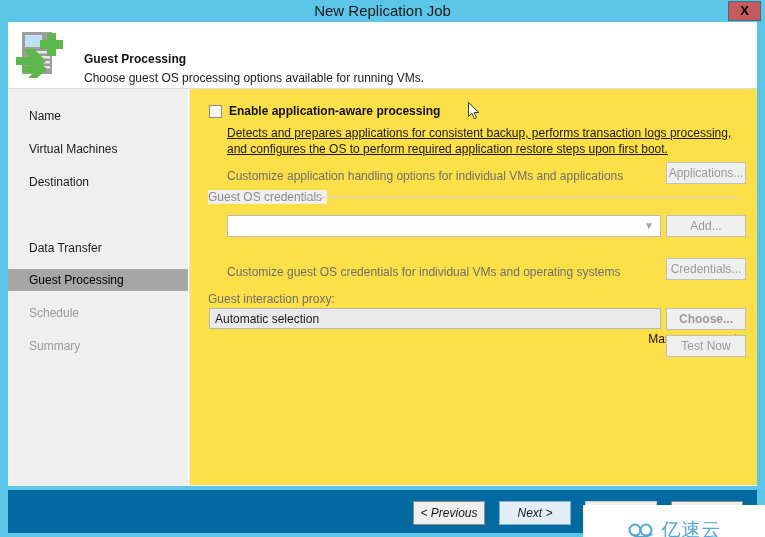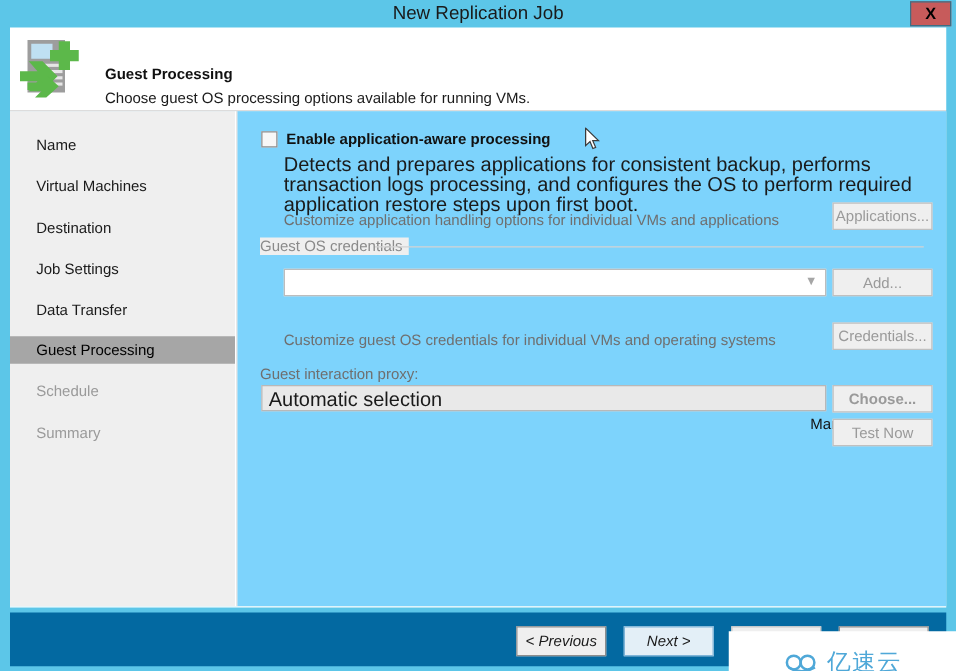--- a/index.html
+++ b/index.html
@@ -158,21 +158,21 @@
     cursor: default;
   }
 
   
   #content {
     position: absolute;
     left: 182px;
     top: 0;
     width: 567px;
     height: 396px;
-    background: #7dd3fc;
+    background: #fde047;
   }
 
   
   #aaip-row {
     position: absolute;
     left: 19px;
     top: 15px;
     height: 16px;
   }
   #aaip-checkbox {
@@ -195,23 +195,24 @@
     color: #111111;
     white-space: nowrap;
     cursor: pointer;
   }
 
   #aaip-desc {
     position: absolute;
     left: 37px;
     top: 36px;
     width: 512px;
-    font-size: 16px;
+    font-size: 12px;
     line-height: 16px;
     color: #1a1a1a;
+    text-decoration: underline;
   }
 
   #customize-apps-text {
     position: absolute;
     left: 37px;
     top: 80px;
     font-size: 12px;
     color: #6f6f6f;
     white-space: nowrap;
   }
@@ -303,21 +304,21 @@
     width: 452px;
     height: 21px;
     background: #e9e9e9;
     border: 1px solid #b8b8b8;
     box-sizing: border-box;
   }
   #proxy-field-value {
     position: absolute;
     left: 5px;
     top: 3px;
-    font-size: 16px;
+    font-size: 12px;
     color: #1a1a1a;
     text-align: center;
   }
 
   
   .side-button {
     position: absolute;
     left: 476px;
     width: 80px;
     height: 22px;
@@ -450,21 +451,20 @@
     <div id="header-subtitle">Choose guest OS processing options available for running VMs.</div>
   </div>
   <div id="header-divider"></div>
 
   <div id="body-area">
 
     <div id="sidebar">
       <div class="nav-item" style="top:49px">Virtual Machines</div>
       <div class="nav-item" style="top:16px">Name</div>
       <div class="nav-item" style="top:82px">Destination</div>
-      <div class="nav-item" style="top:115px">Job Settings</div>
       <div class="nav-item" style="top:148px">Data Transfer</div>
       <div class="nav-item active" style="top:180px">Guest Processing</div>
       <div class="nav-item disabled" style="top:213px">Schedule</div>
       <div class="nav-item disabled" style="top:246px">Summary</div>
     </div>
     <div id="sidebar-divider"></div>
     <div id="sidebar-divider2"></div>
 
     <div id="content">
 

